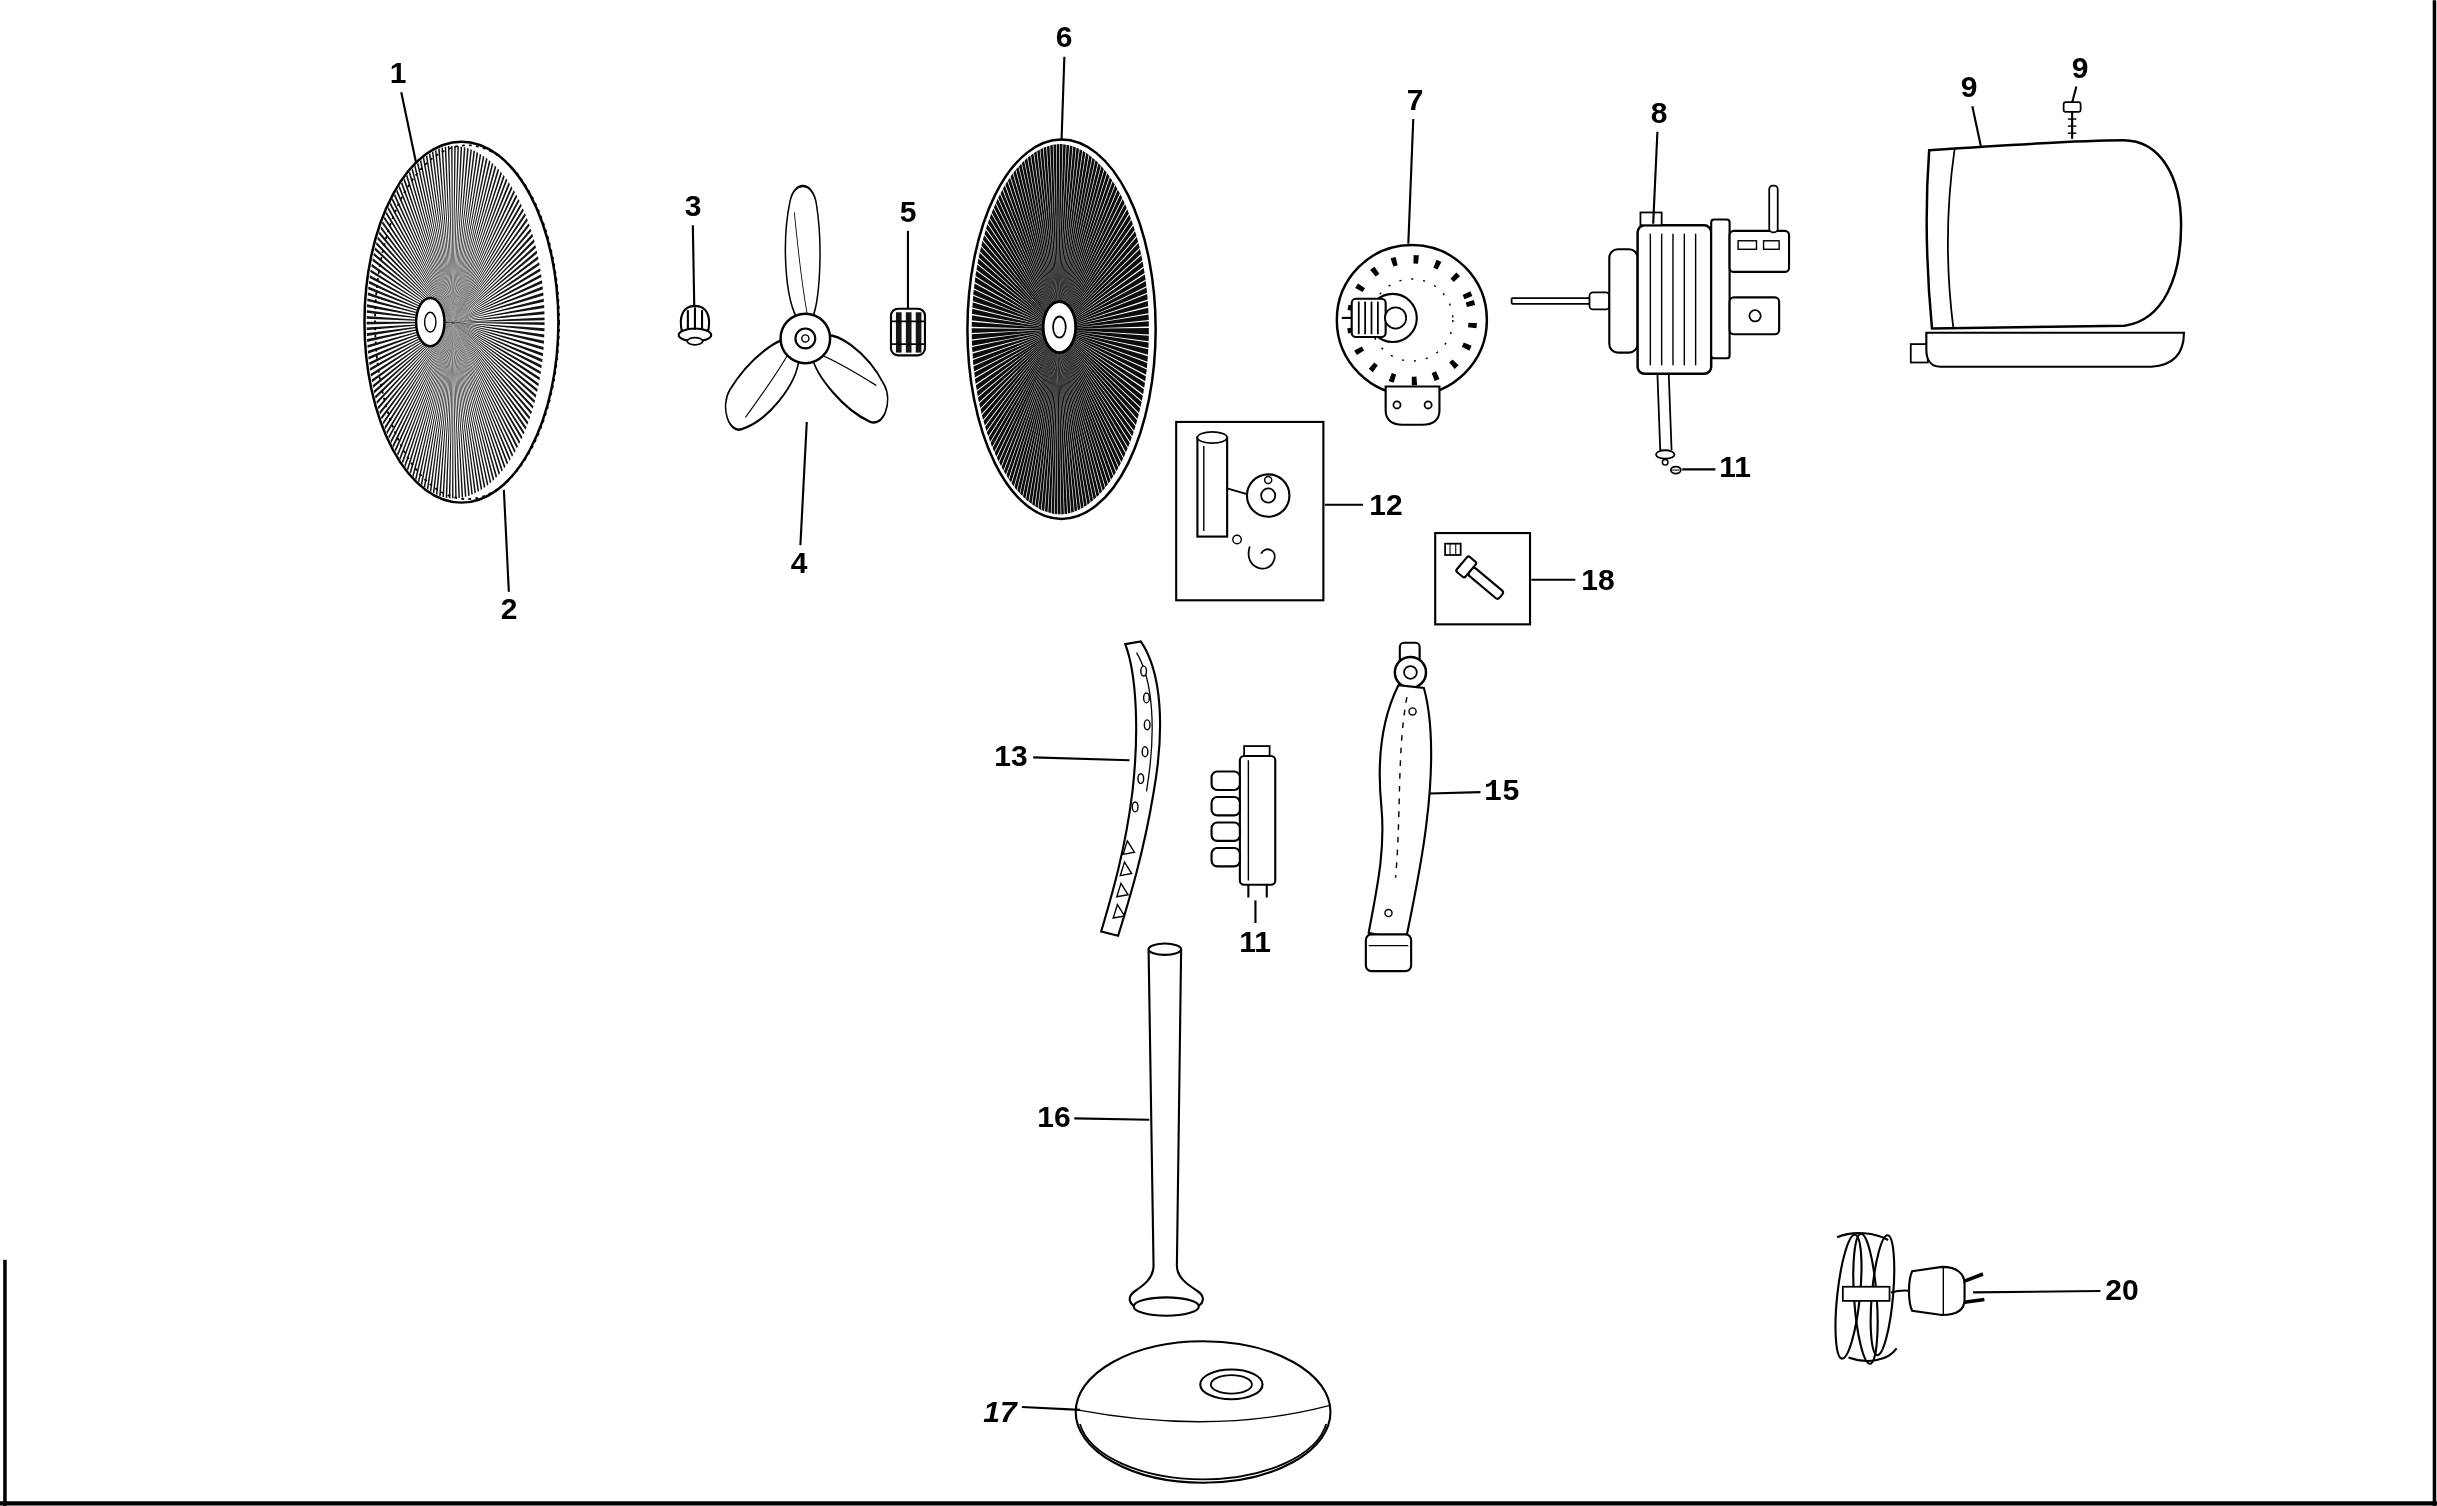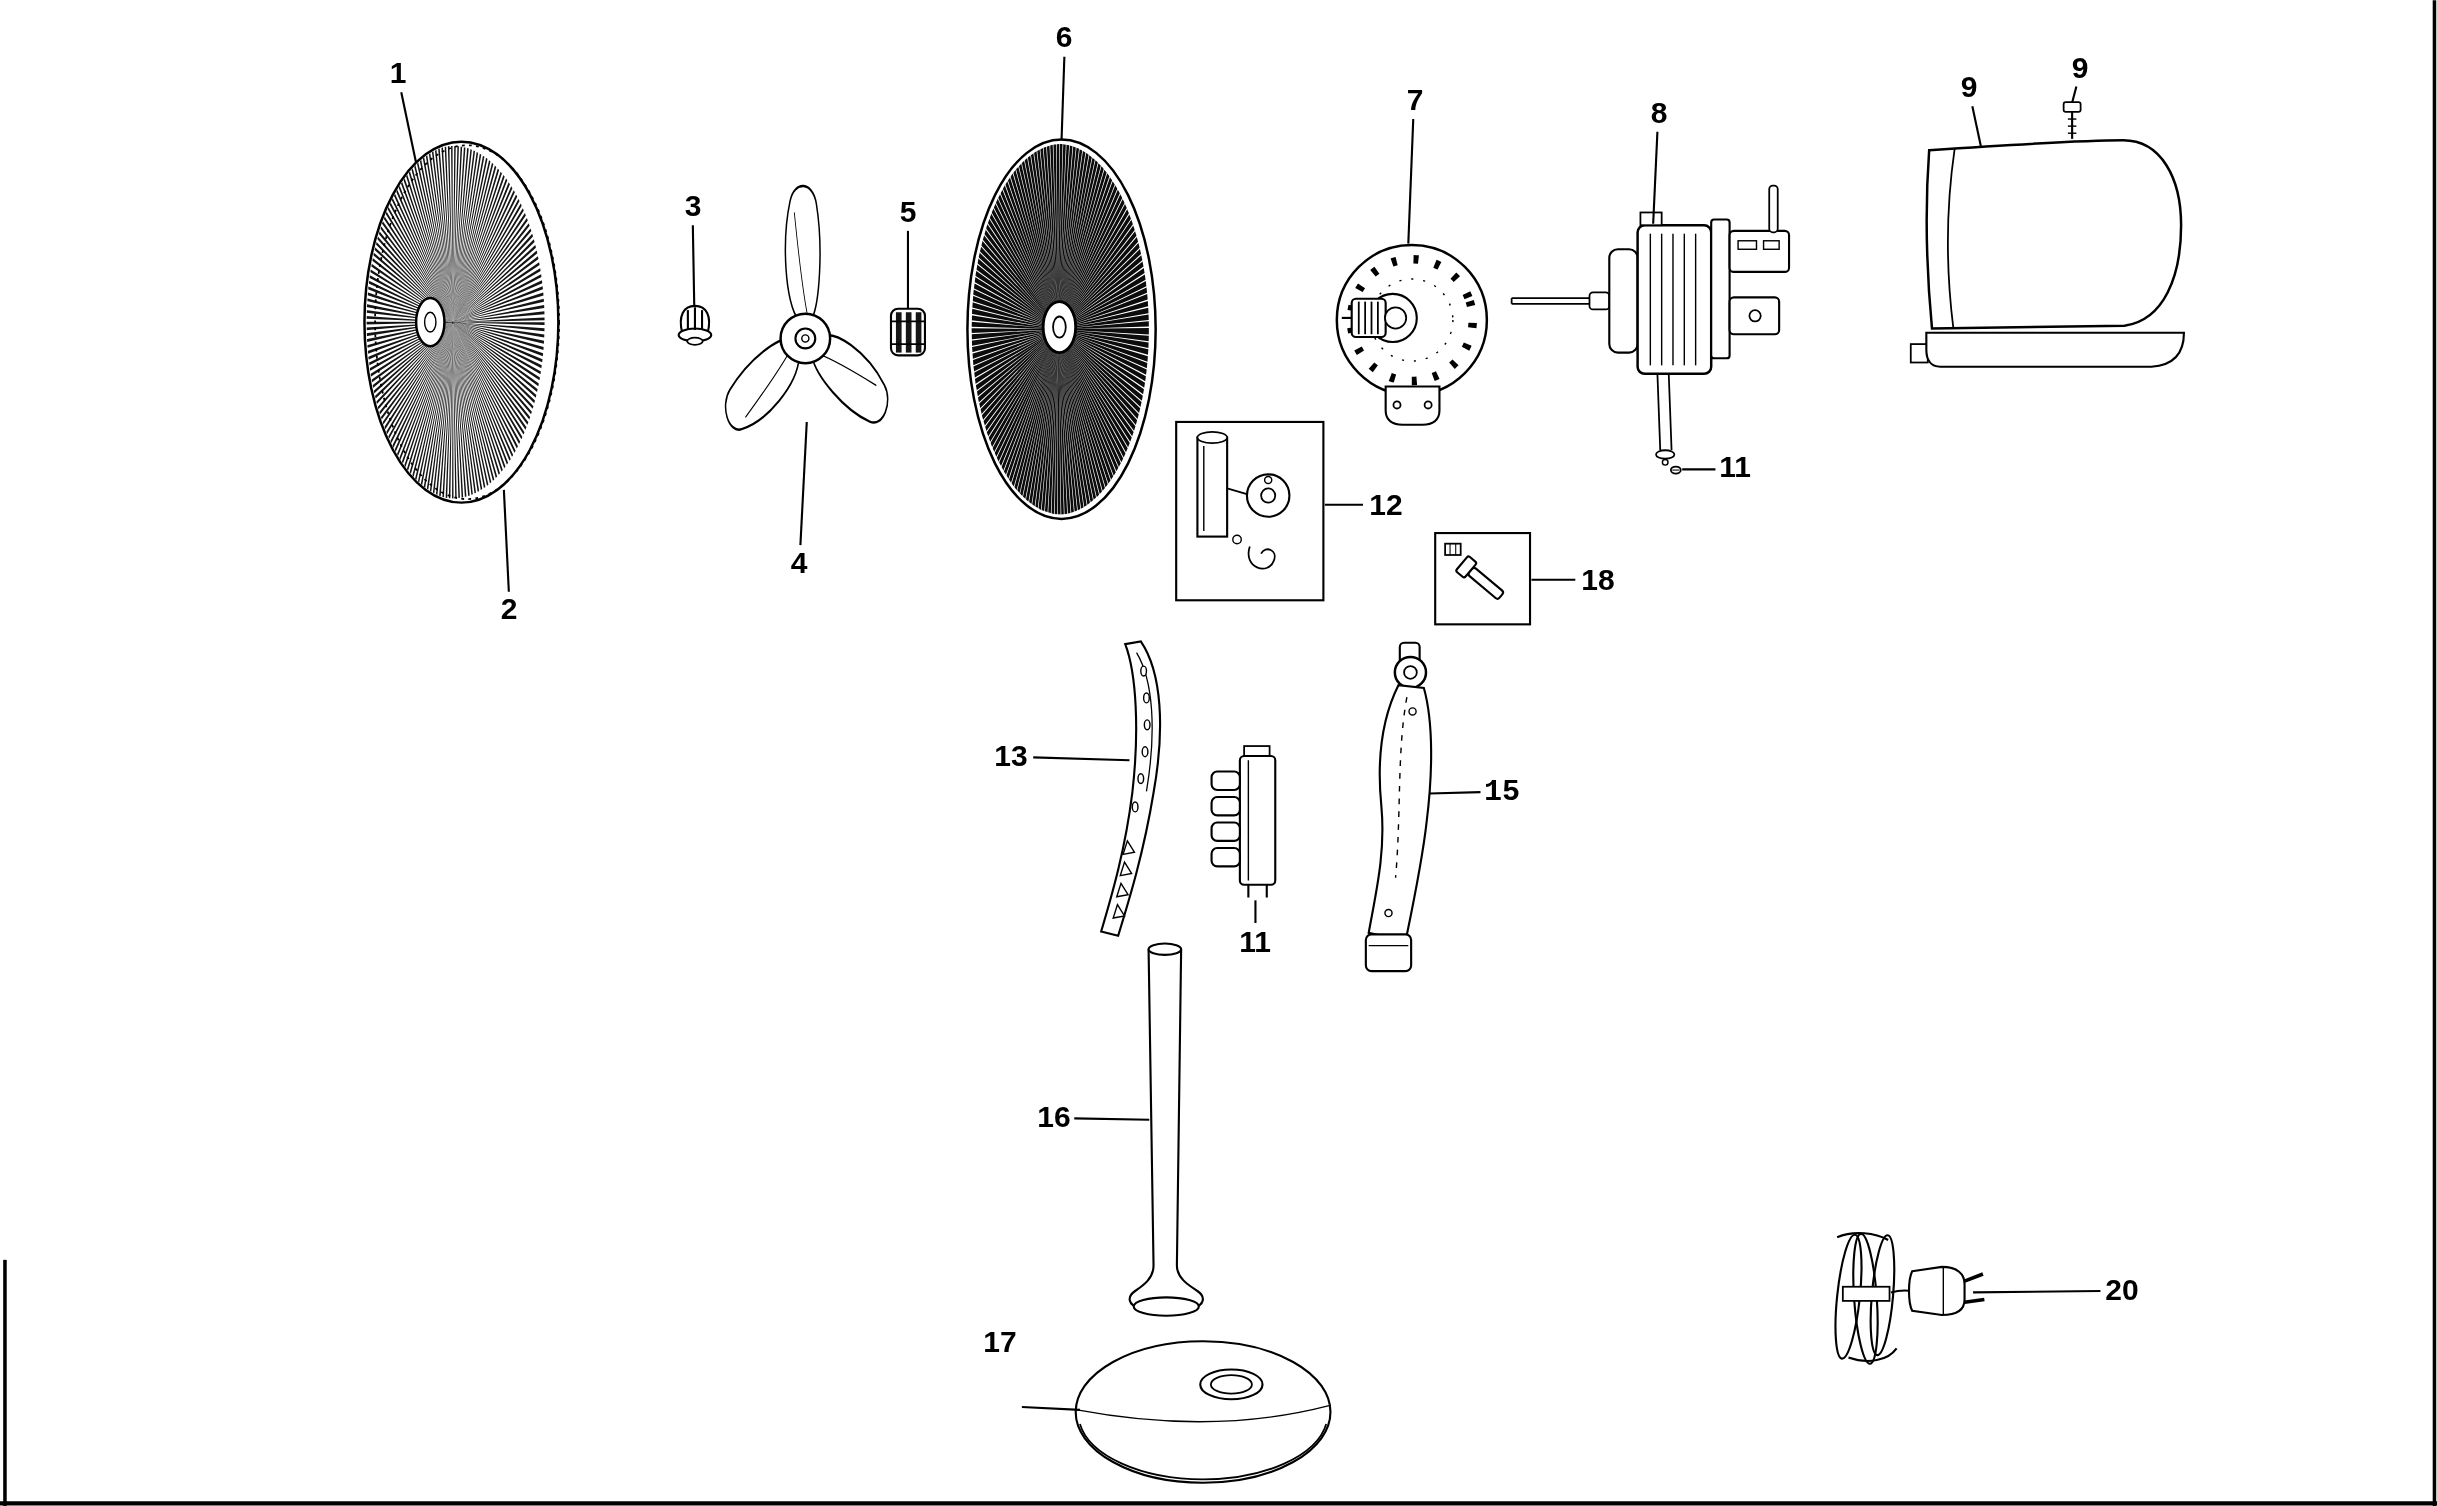--- a/index.html
+++ b/index.html
@@ -284,18 +284,18 @@
   <div class="label" style="left:1415px; top:100px;">7</div>
   <div class="label" style="left:1659px; top:113px;">8</div>
   <div class="label" style="left:1969px; top:87px;">9</div>
   <div class="label" style="left:2080px; top:68px;">9</div>
   <div class="label" style="left:1735px; top:467px;">11</div>
   <div class="label" style="left:1386px; top:505px;">12</div>
   <div class="label" style="left:1011px; top:756px;">13</div>
   <div class="label" style="left:1255px; top:942px;">11</div>
   <div class="label" style="left:1502px; top:792px;font-family:Liberation Mono, monospace;">15</div>
   <div class="label" style="left:1054px; top:1117px;text-align:right;">16</div>
-  <div class="label" style="left:1000px; top:1342px;">17</div>
+  <div class="label" style="left:1000px; top:1412px;font-style:italic;">17</div>
   <div class="label" style="left:1598px; top:580px;">18</div>
   <div class="label" style="left:2122px; top:1290px;">20</div>
 
 </div>
 
 
 </body></html>

